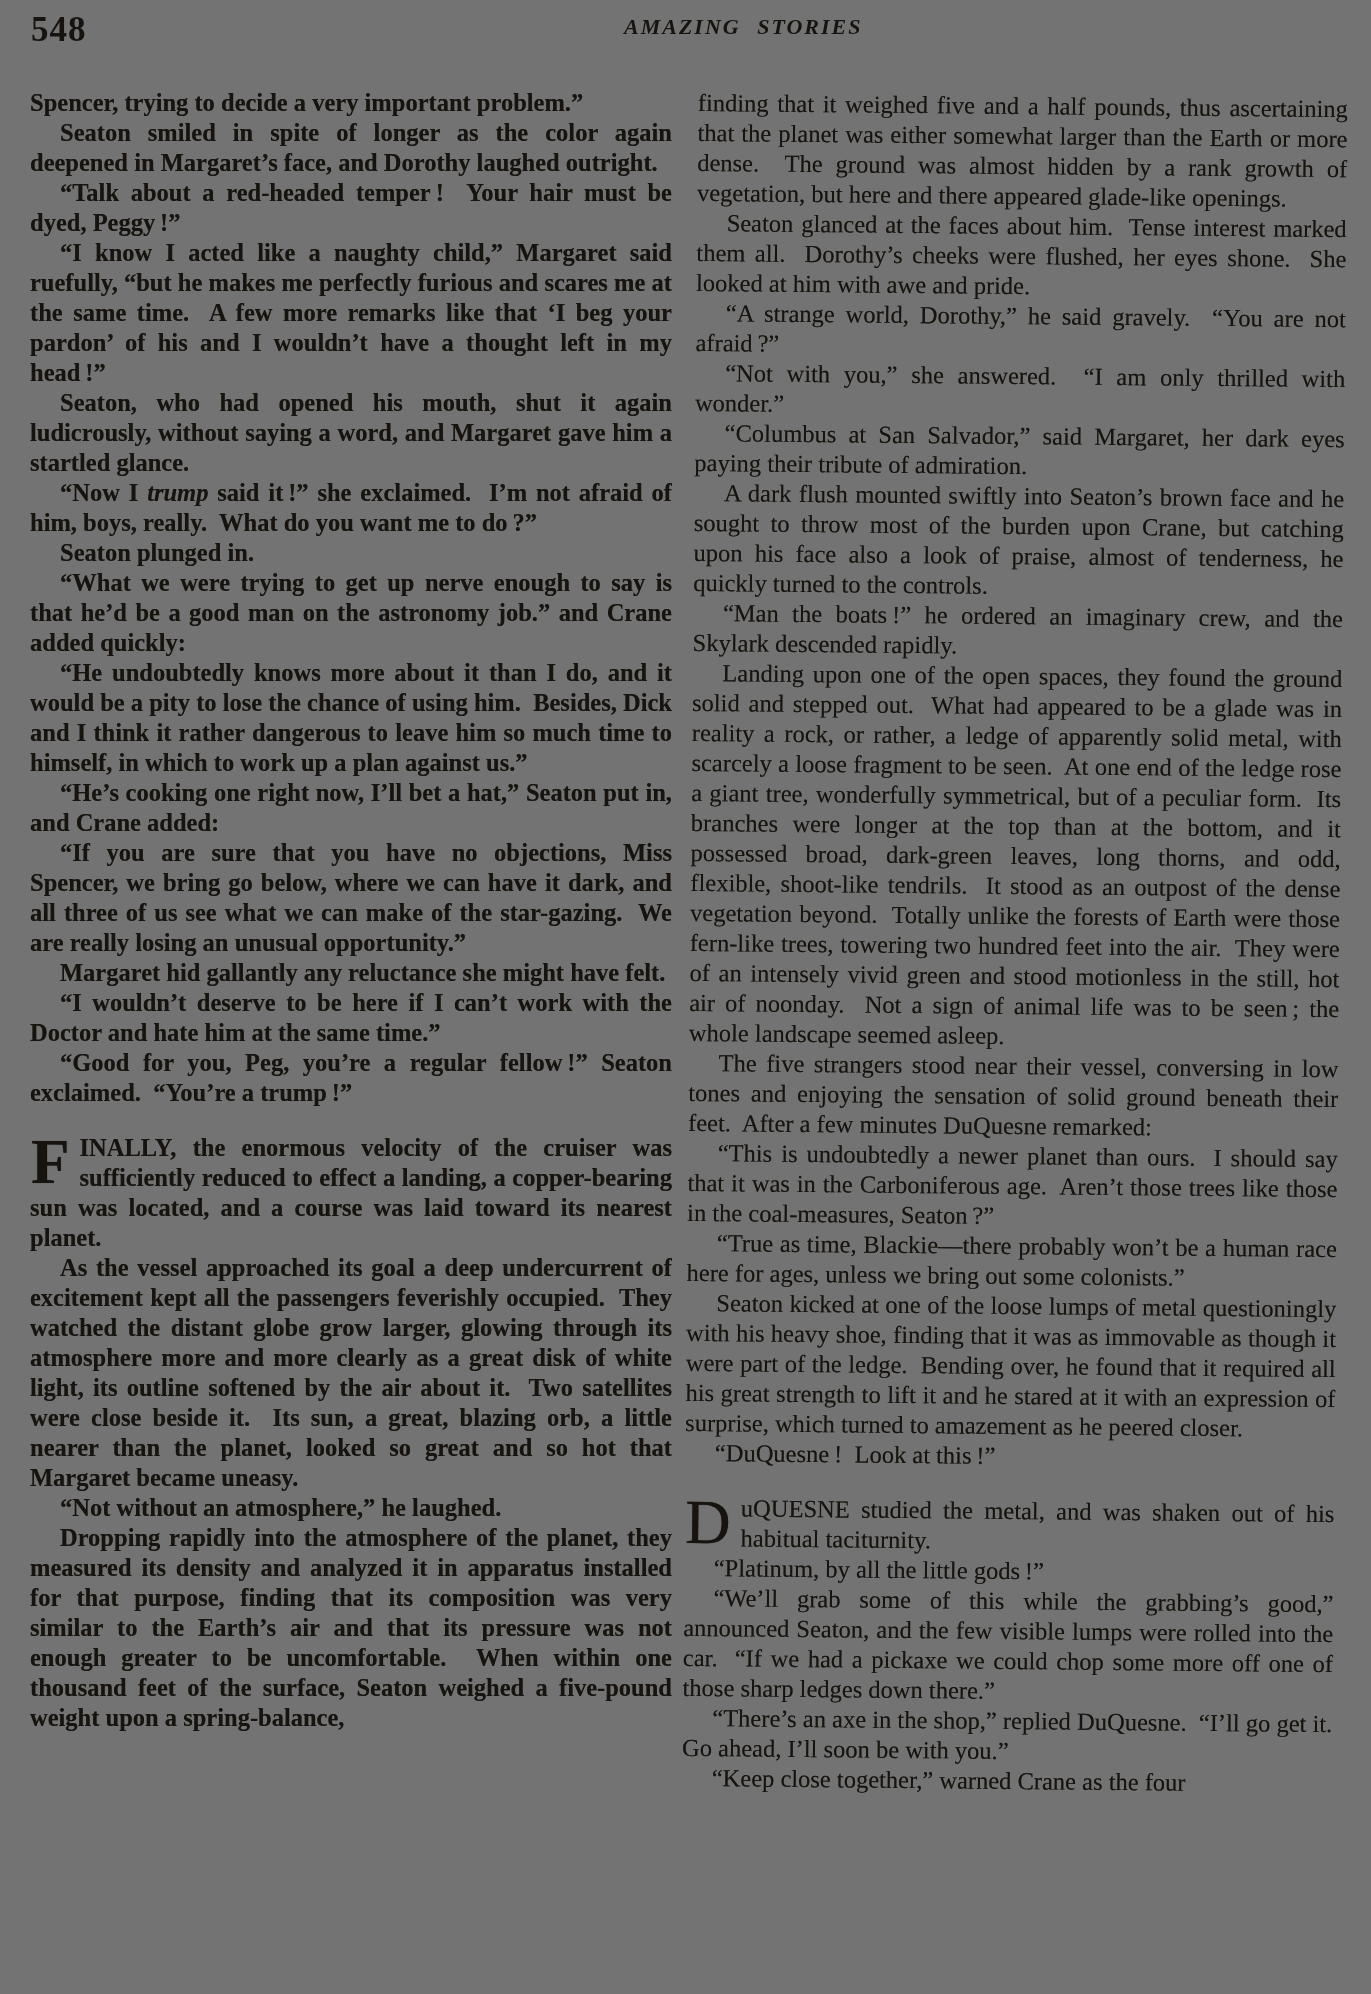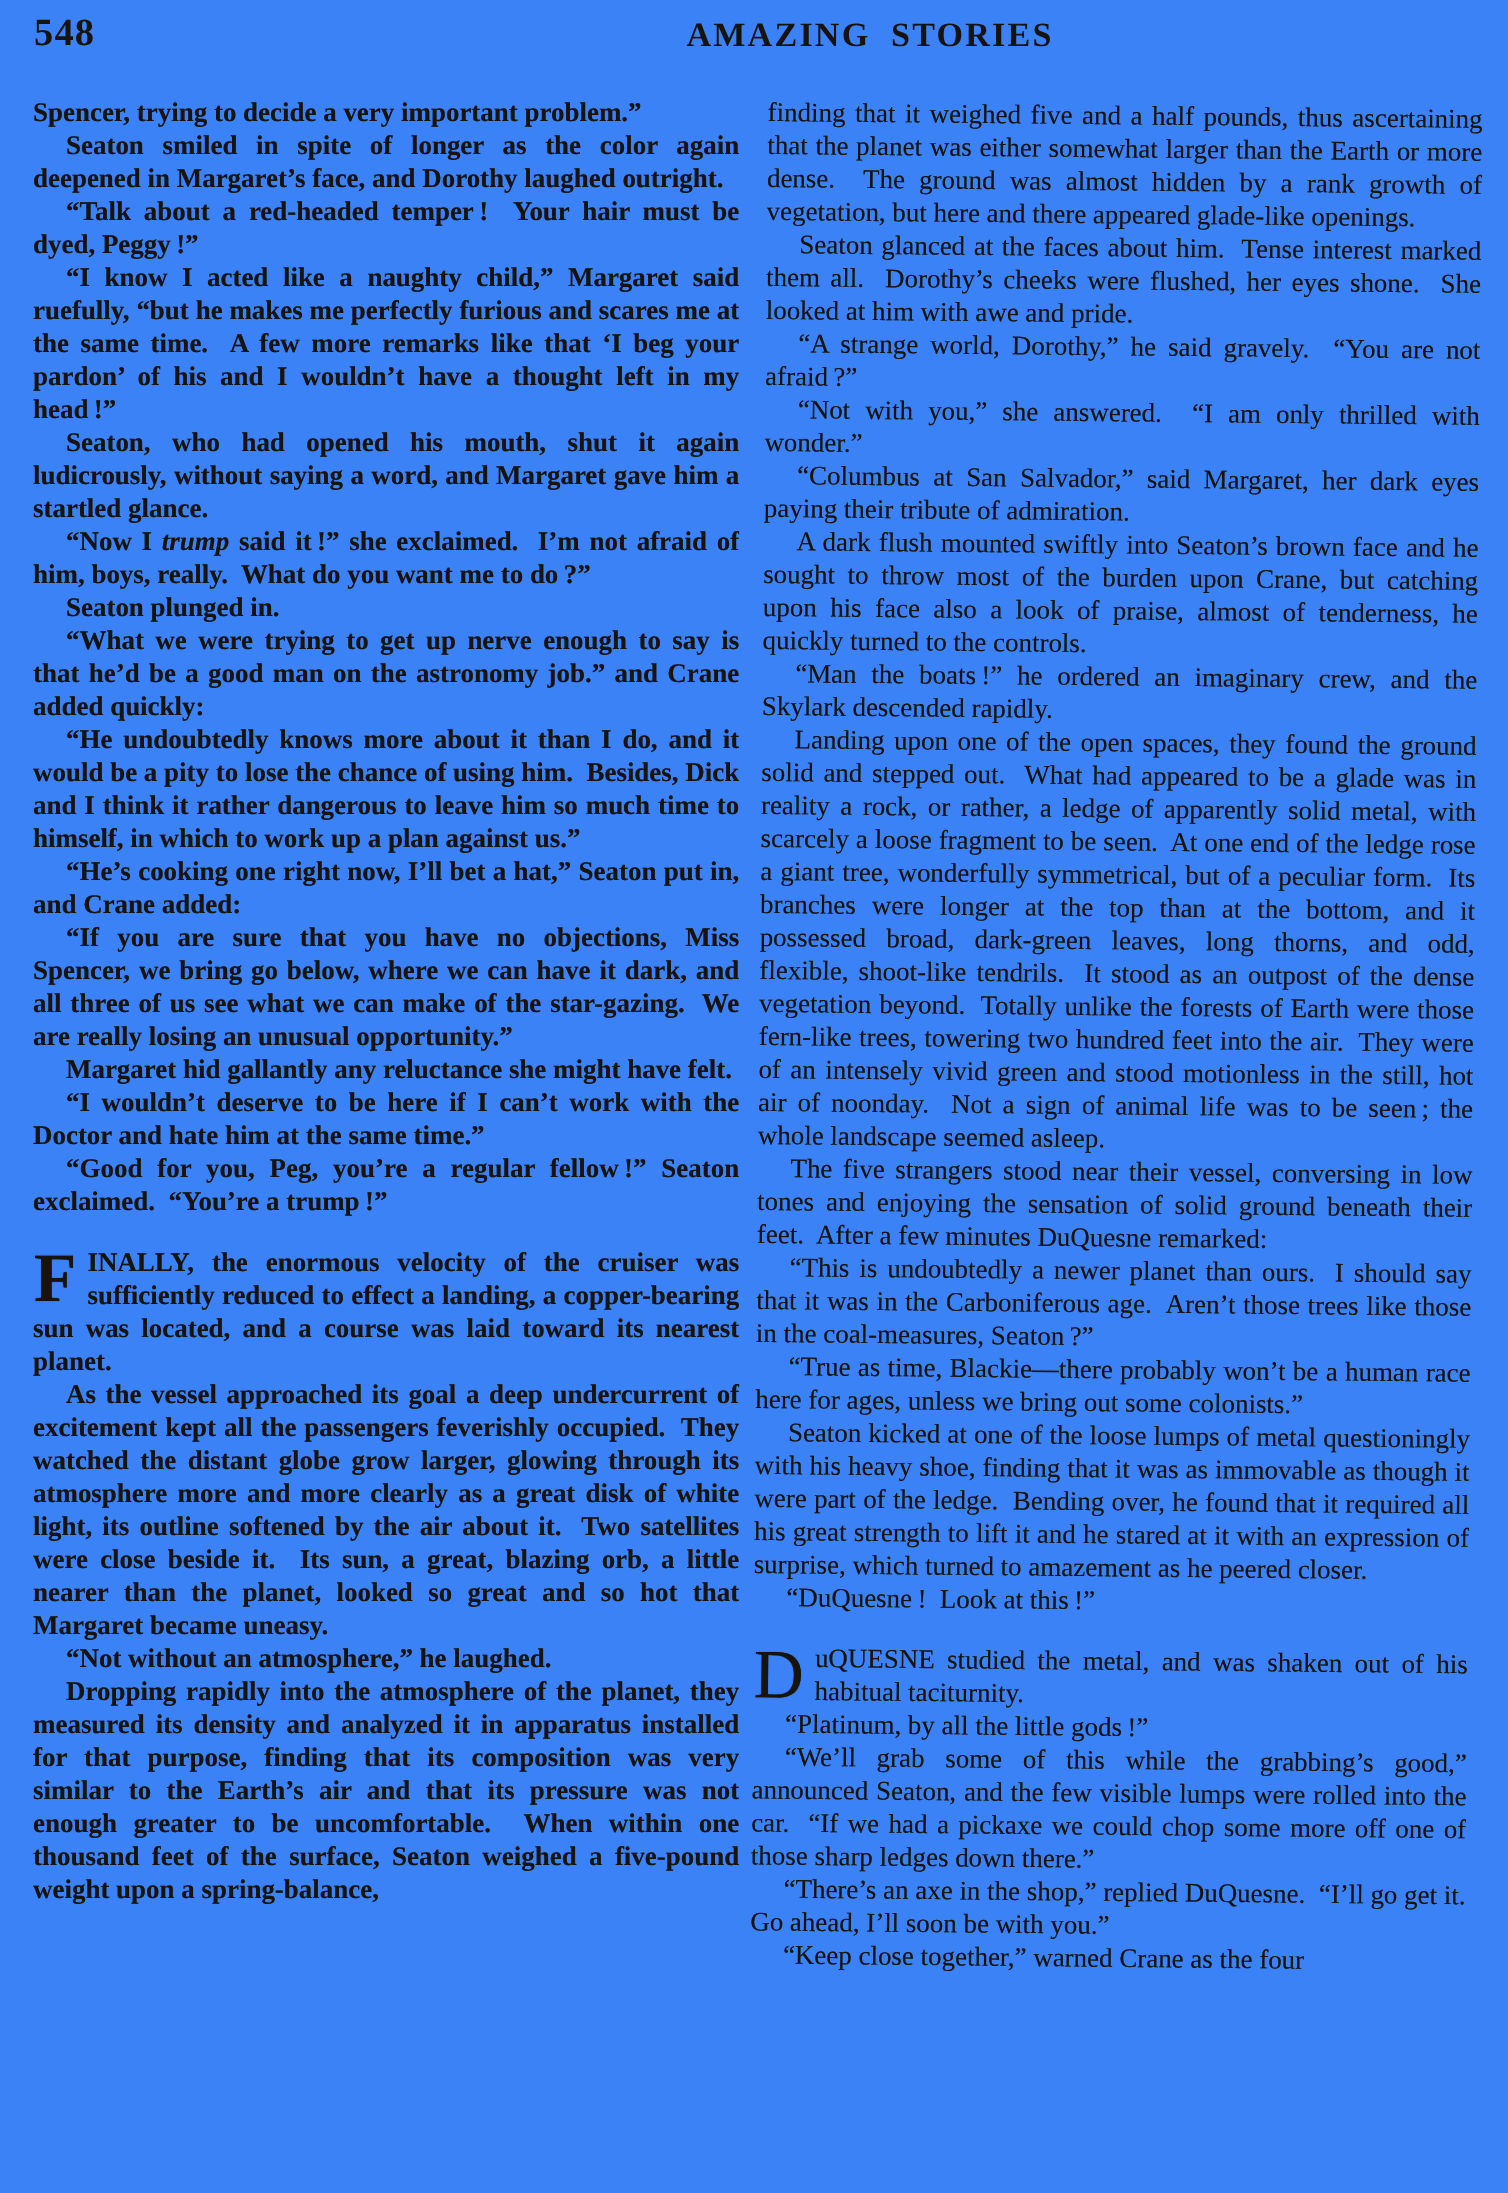--- a/index.html
+++ b/index.html
@@ -1,26 +1,26 @@
 <!DOCTYPE html>
 <html><head>
 <meta charset="utf-8">
 <style>
   html,body{margin:0;padding:0;width:1371px;height:1994px;overflow:hidden;}
   body{background:#f6f6f3;}
   .page{
-    position:relative;width:1371px;height:1994px;background:#3b82f6;
+    position:relative;width:1371px;height:1994px;background:#737373;
     color:#17140f;font-family:"Liberation Serif","DejaVu Serif",serif;
   }
   .page-num{
     position:absolute;left:31px;top:10px;font-size:35px;font-weight:bold;letter-spacing:1px;
   }
   .mag-title{
-    position:absolute;left:624px;top:14px;font-size:31px;font-weight:bold;
-    letter-spacing:2px;word-spacing:9px;
+    position:absolute;left:624px;top:14px;font-size:22px;font-weight:bold;
+    letter-spacing:2px;word-spacing:9px;font-style:italic;
   }
   .col{
     position:absolute;top:88px;height:1902px;overflow:hidden;
     font-size:24.5px;line-height:30px;text-align:justify;
     text-shadow:0 0 0.5px rgba(23,20,15,0.55);
   }
   .col-left{left:30px;width:642px;font-weight:bold;}
   .col-right{left:698px;width:650px;transform:rotate(0.55deg);transform-origin:0 0;}
   .para{margin:0;text-indent:30px;white-space:pre-wrap;}
   .para.noindent{text-indent:0;}

